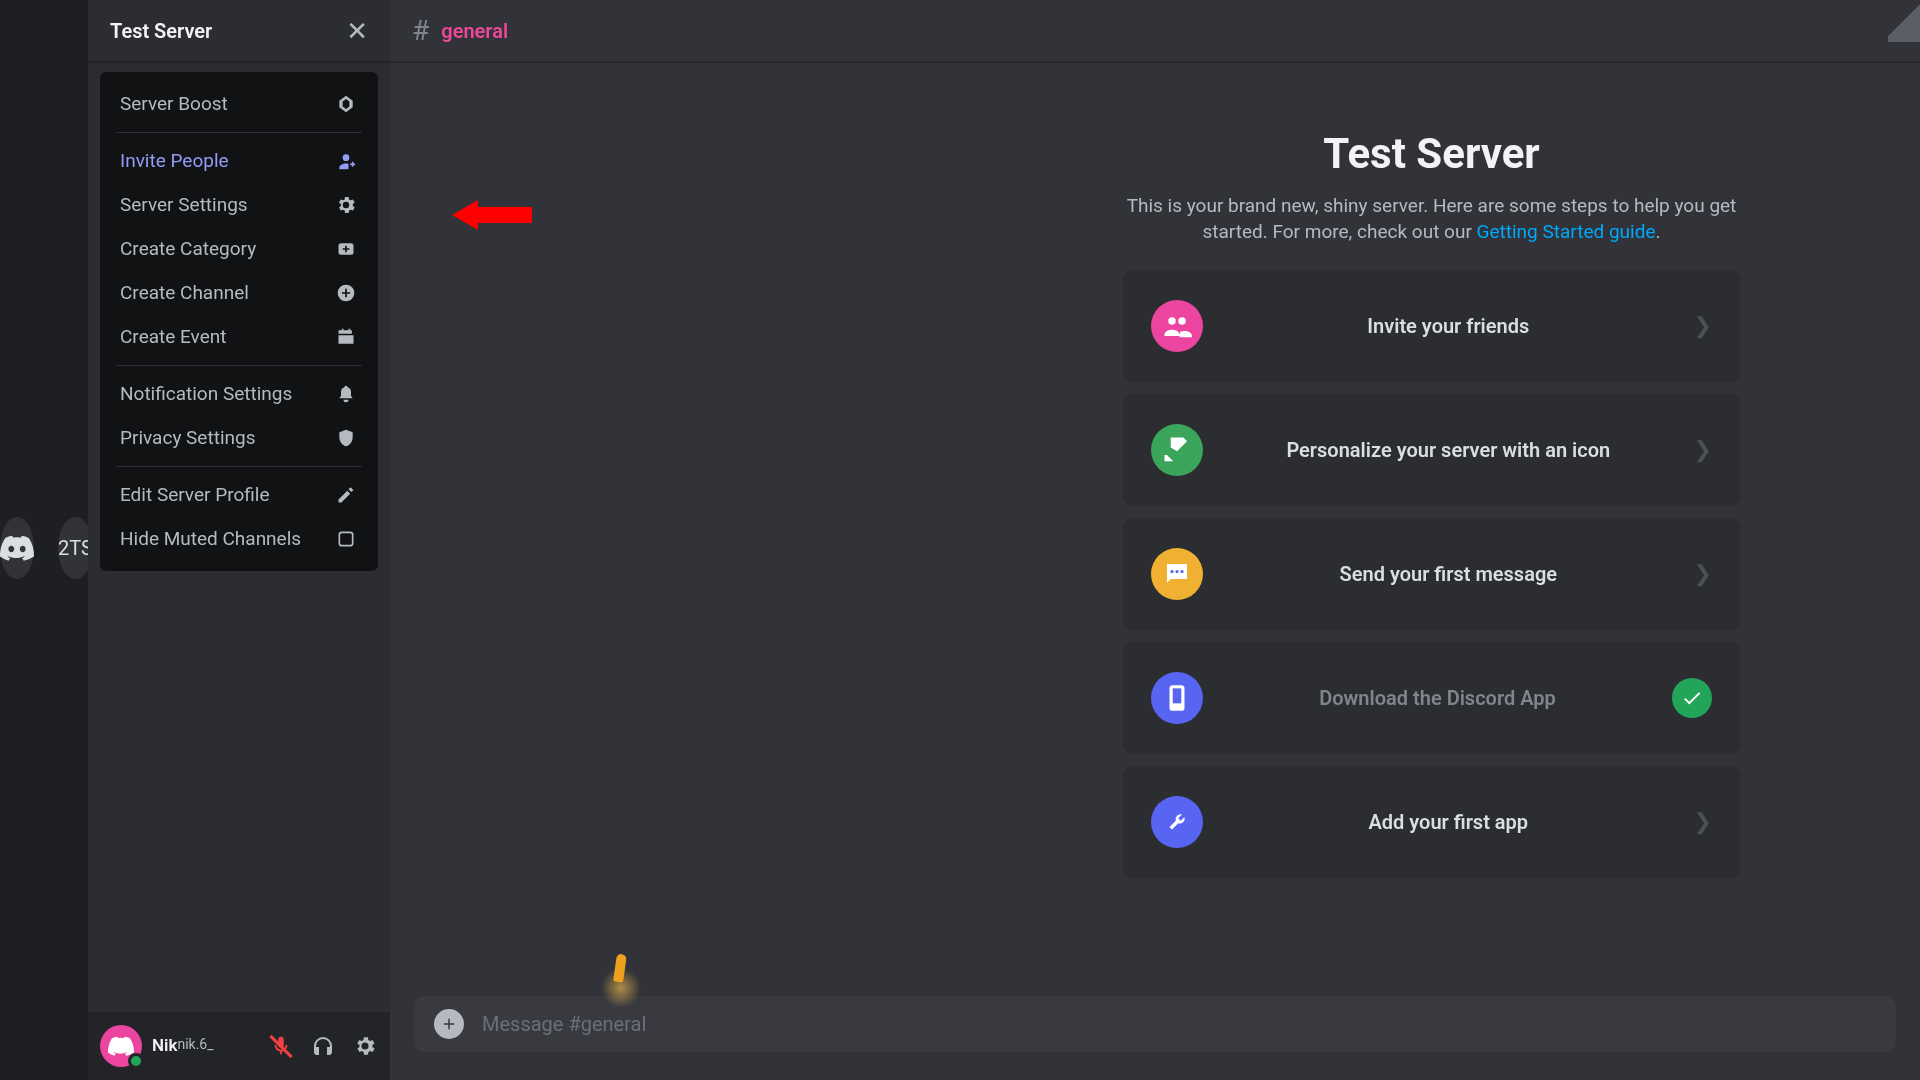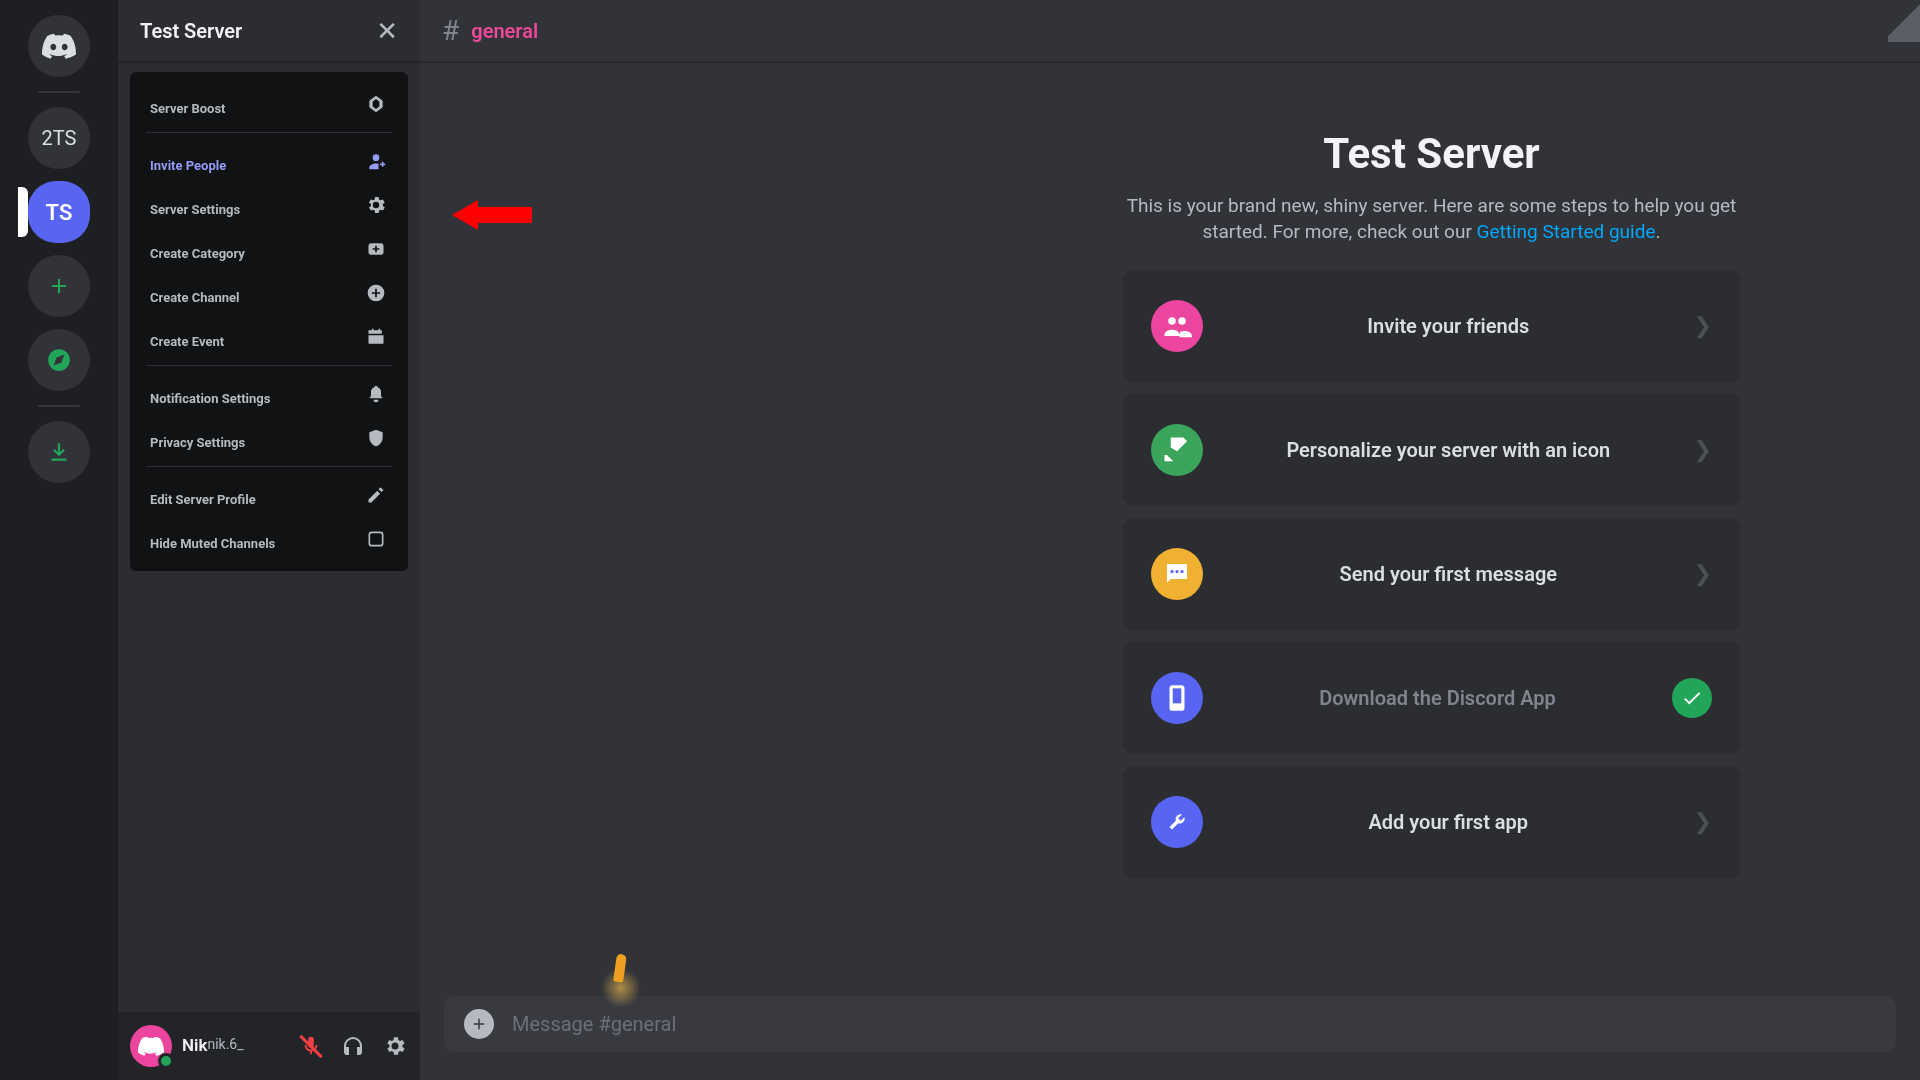--- a/index.html
+++ b/index.html
@@ -1,30 +1,30 @@
 <!DOCTYPE html>
 <html><head>
 <meta charset="utf-8">
 <style>
 * { margin: 0; padding: 0; box-sizing: border-box; font-family: -apple-system, BlinkMacSystemFont, "Segoe UI", Roboto, Helvetica, Arial, sans-serif; }
 body { background: #313338; color: #dbdee1; width: 1920px; height: 1080px; overflow: hidden; display: flex; }
-.server-rail { width: 118px; background: #1e1f22; display: flex; flex-direction: column; align-items: center; padding-top: 15px; gap: 12px; }
+.server-rail { width: 88px; background: #1e1f22; display: flex; align-items: center; padding-top: 15px; gap: 12px; }
 .rail-item { width: 62px; height: 62px; border-radius: 50%; background: #313338; display: flex; align-items: center; justify-content: center; font-size: 20px; color: #dbdee1; cursor: pointer; position: relative; }
 .rail-item.active { border-radius: 28px; background: #5865f2; color: #fff; font-size: 22px; font-weight: 600; }
 .rail-item.add { color: #23a559; font-size: 28px; font-weight: 300; }
 .rail-item.explore { color: #23a559; }
 .rail-item.download { color: #23a559; }
 .rail-pill { position: absolute; left: -10px; width: 10px; height: 50px; background: #fff; border-radius: 0 6px 6px 0; }
 .rail-sep { width: 42px; height: 2px; background: #35363c; border-radius: 1px; margin: 2px 0; }
 .channel-col { width: 302px; background: #2b2d31; display: flex; flex-direction: column; position: relative; }
 .server-header { height: 62px; display: flex; align-items: center; justify-content: space-between; padding: 0 22px; border-bottom: 1px solid #1f2023; box-shadow: 0 1px 0 rgba(0,0,0,.2); }
 .server-title { font-size: 20px; font-weight: 600; color: #f2f3f5; }
 .close-x { color: #b5bac1; font-size: 26px; cursor: pointer; }
 .dropdown { position: absolute; top: 72px; left: 12px; right: 12px; background: #111214; border-radius: 6px; padding: 10px 10px; z-index: 10; }
-.dd-item { display: flex; align-items: flex-end; justify-content: space-between; padding: 10px 10px; border-radius: 4px; cursor: pointer; color: #b5bac1; font-size: 13px; font-weight: bold; }
+.dd-item { display: flex; align-items: flex-start; justify-content: space-between; padding: 10px 10px; border-radius: 4px; cursor: pointer; color: #b5bac1; font-size: 19px; }
 .dd-item.invite { color: #949cf7; }
 .dd-sep { height: 1px; background: #2e2f34; margin: 6px 6px; }
 .dd-icon { width: 24px; height: 24px; display: flex; align-items: center; justify-content: center; color: #b5bac1; }
 .dd-item.invite .dd-icon { color: #949cf7; }
 .user-panel { margin-top: auto; background: #232428; height: 68px; display: flex; align-items: center; padding: 0 12px; gap: 10px; }
 .avatar { width: 42px; height: 42px; border-radius: 50%; background: #eb459f; display: flex; align-items: center; justify-content: center; position: relative; }
 .avatar-status { position: absolute; right: -2px; bottom: -2px; width: 16px; height: 16px; border-radius: 50%; background: #23a559; border: 3px solid #232428; }
 .user-names { display: flex; line-height: 1.15; flex: 1; }
 .user-name { color: #f2f3f5; font-size: 17px; font-weight: 600; }
 .user-tag { color: #b5bac1; font-size: 14px; }

